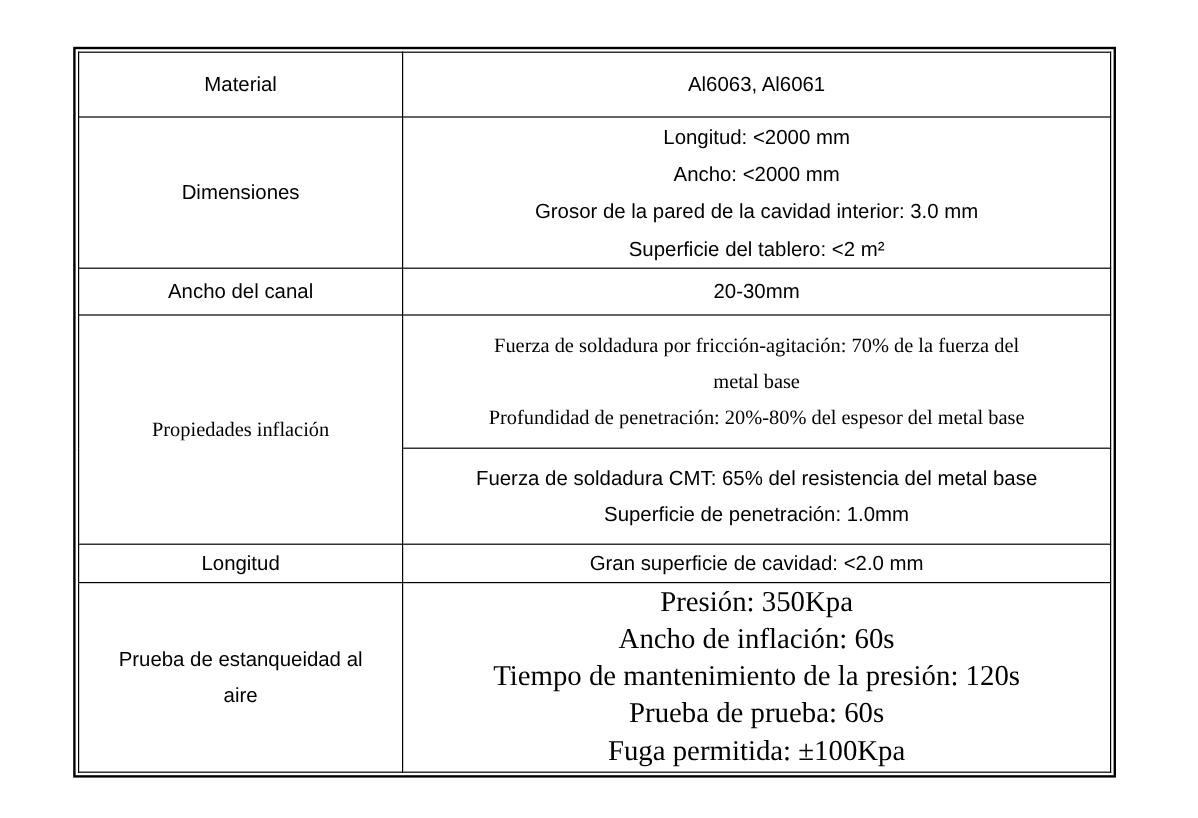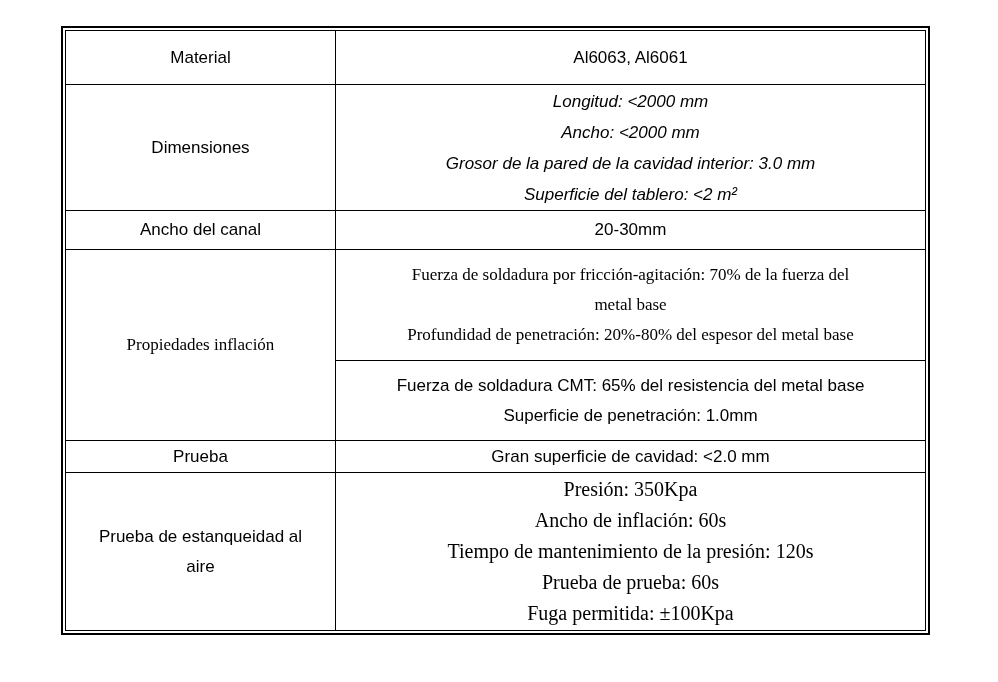--- a/index.html
+++ b/index.html
@@ -6,21 +6,21 @@
     margin: 0;
     padding: 0;
     background: #ffffff;
     width: 998px;
     height: 682px;
     overflow: hidden;
   }
   .frame {
     position: absolute;
     left: 61px;
-    top: 26px;
+    top: 39px;
     border: 2px solid #000000;
     padding: 2px;
     background: #ffffff;
   }
   table.spec {
     border-collapse: collapse;
     table-layout: fixed;
     width: 860px;
     background: #ffffff;
   }
@@ -41,25 +41,25 @@
   tr.r1  td { height: 53px; }
   tr.r2  td { height: 125px; }
   tr.r3  td { height: 38px; }
   tr.r4a td { height: 110px; font-family: Liberation Serif, serif; }
   tr.r4b td { height: 79px; }
   tr.r5  td { height: 31px; }
   tr.r6  td { height: 157px; }
 
   td.serif .line {
     font-family: "Liberation Serif", serif;
-    font-size: 20px;
+    font-size: 24px;
     line-height: 31px;
   }
   .line { white-space: nowrap; }
-  .lines-r2 .line { line-height: 31px; font-style: italic; }
+  .lines-r2 .line { line-height: 31px; }
   .lines-r6 .line { line-height: 31px; }
 </style>
 </head>
 <body>
 
 <div class="frame">
   <table class="spec">
     <colgroup>
         <col class="c1">
         <col class="c2">
@@ -102,21 +102,21 @@
     <tr class="r4b">
       <td>
         <div>
           <div class="line">Fuerza de soldadura CMT: 65% del resistencia del metal base</div>
           <div class="line">Superficie de penetración: 1.0mm</div>
         </div>
       </td>
     </tr>
 
     <tr class="r5">
-      <td>Prueba</td>
+      <td>Longitud</td>
       <td>Gran superficie de cavidad: &lt;2.0 mm</td>
     </tr>
 
     <tr class="r6">
       <td>
         <div>
           <div class="line">Prueba de estanqueidad al</div>
           <div class="line">aire</div>
         </div>
       </td>

